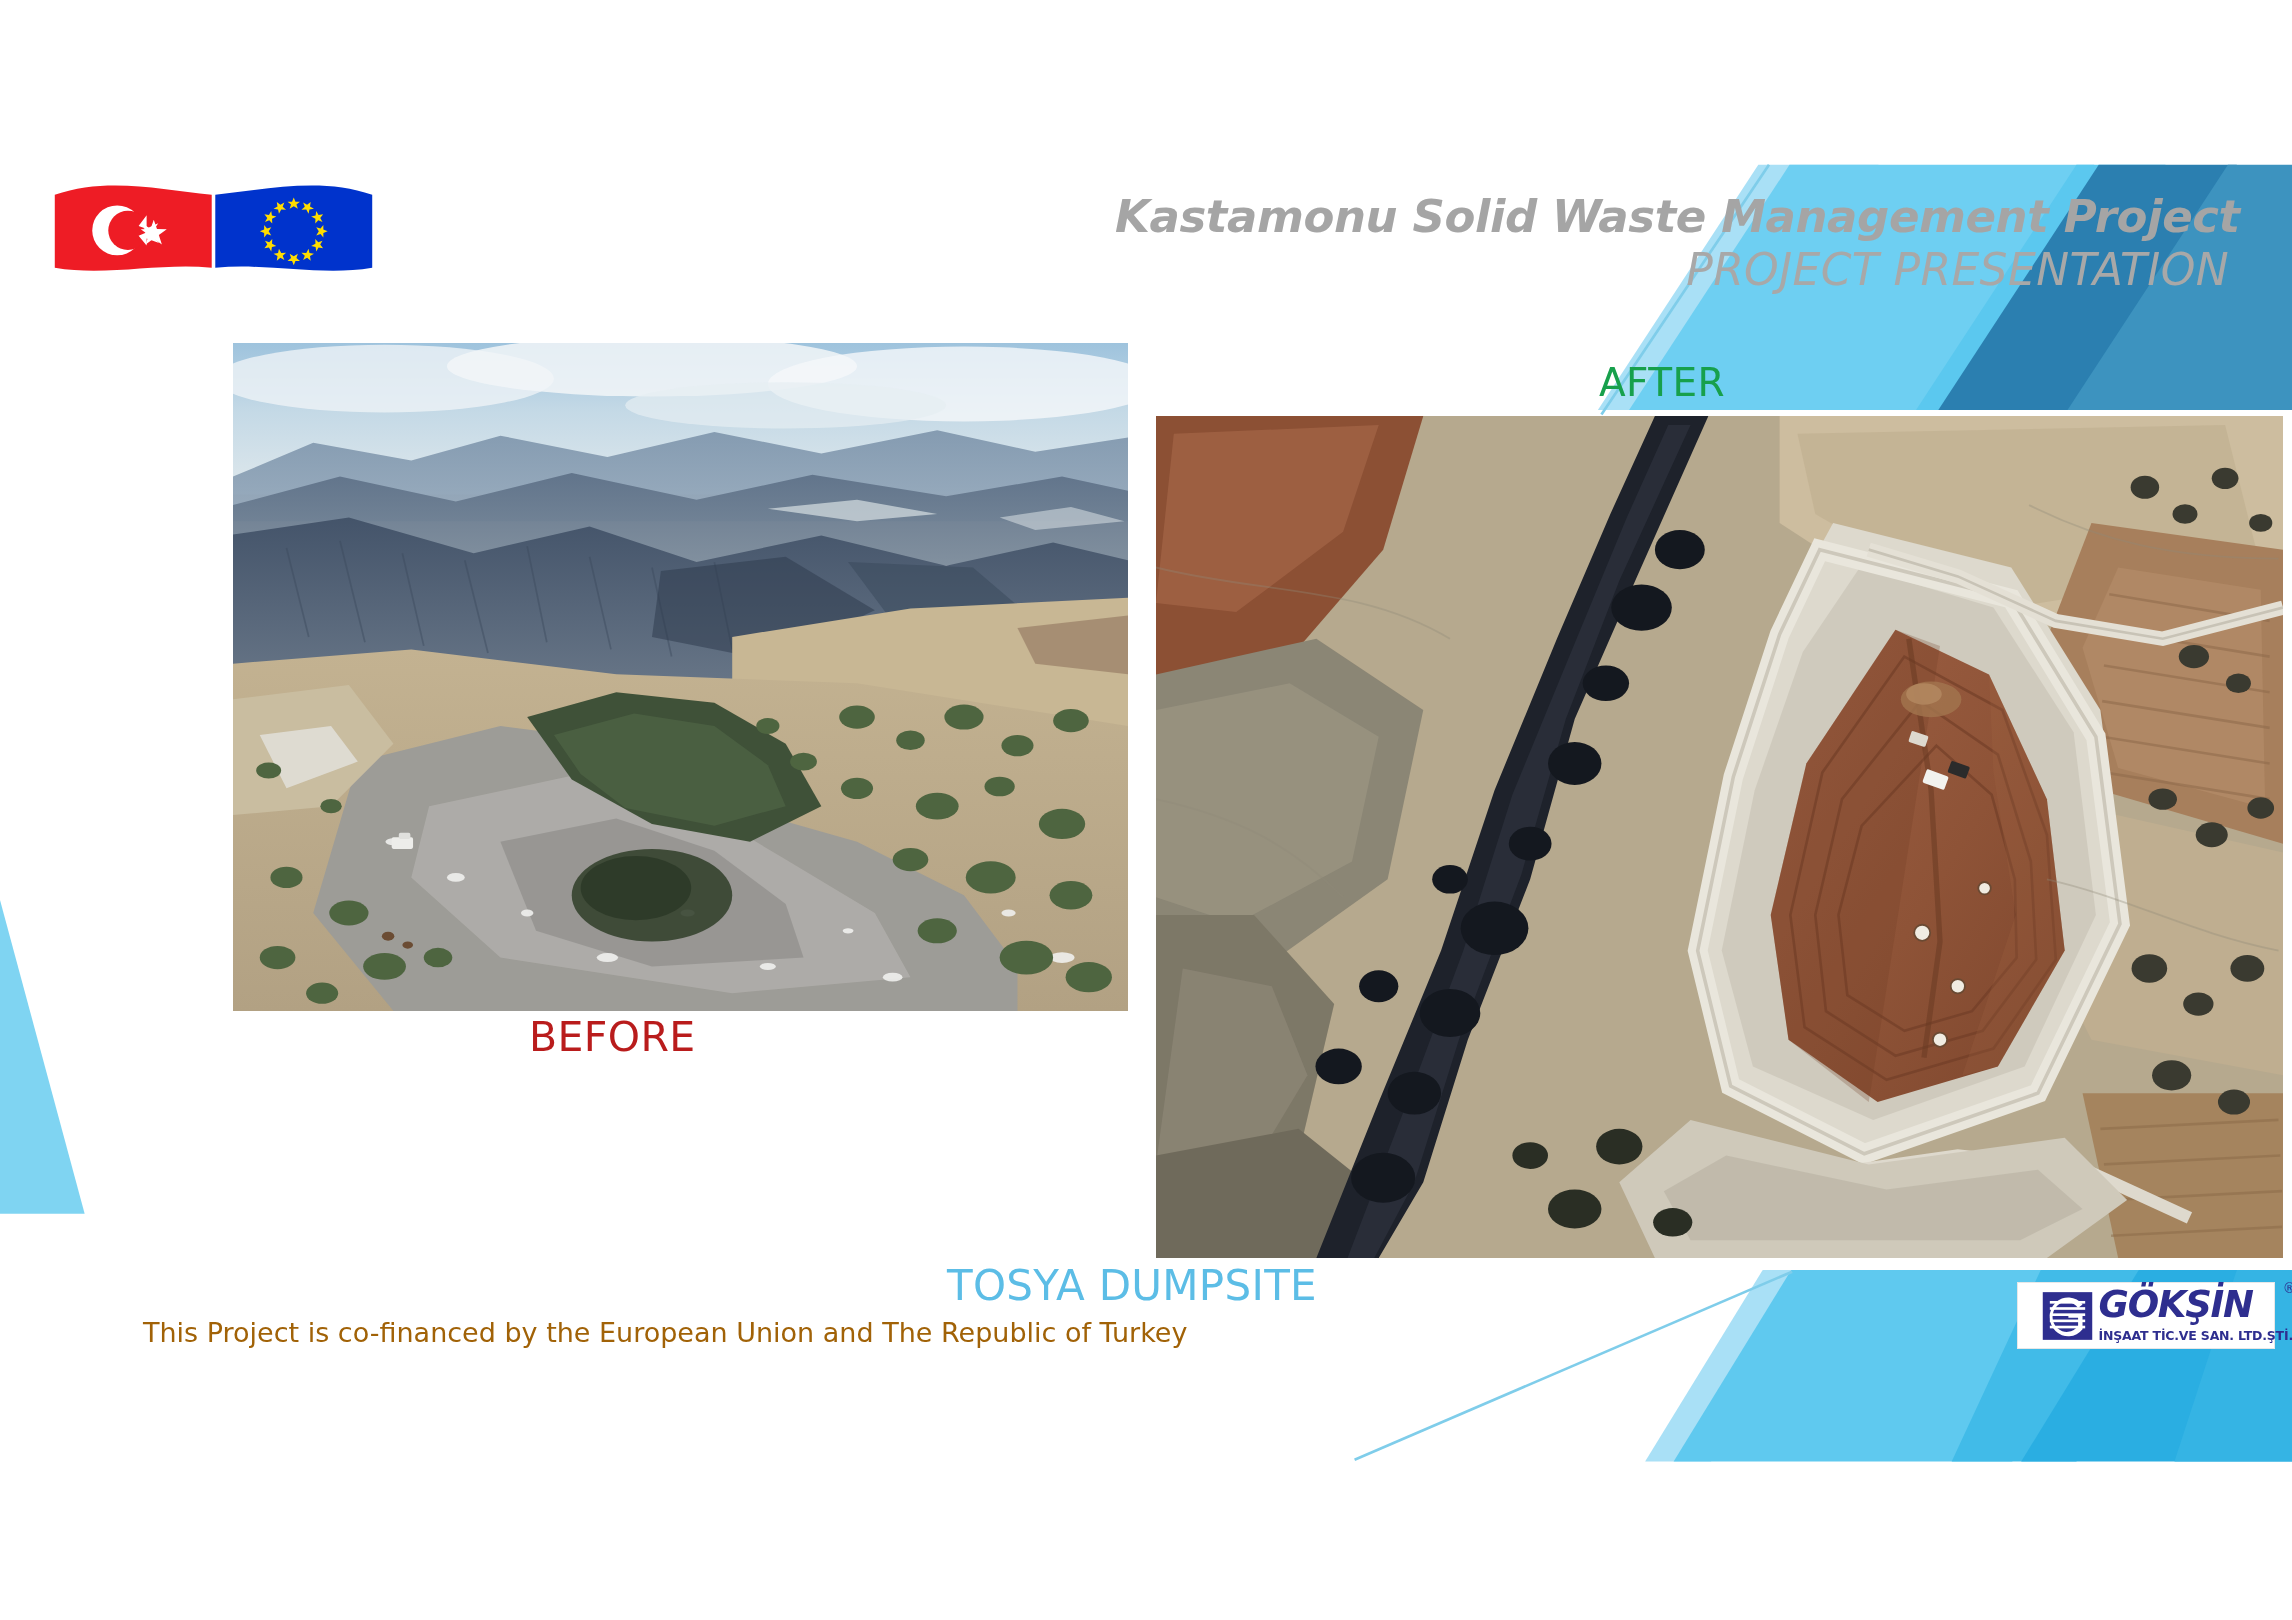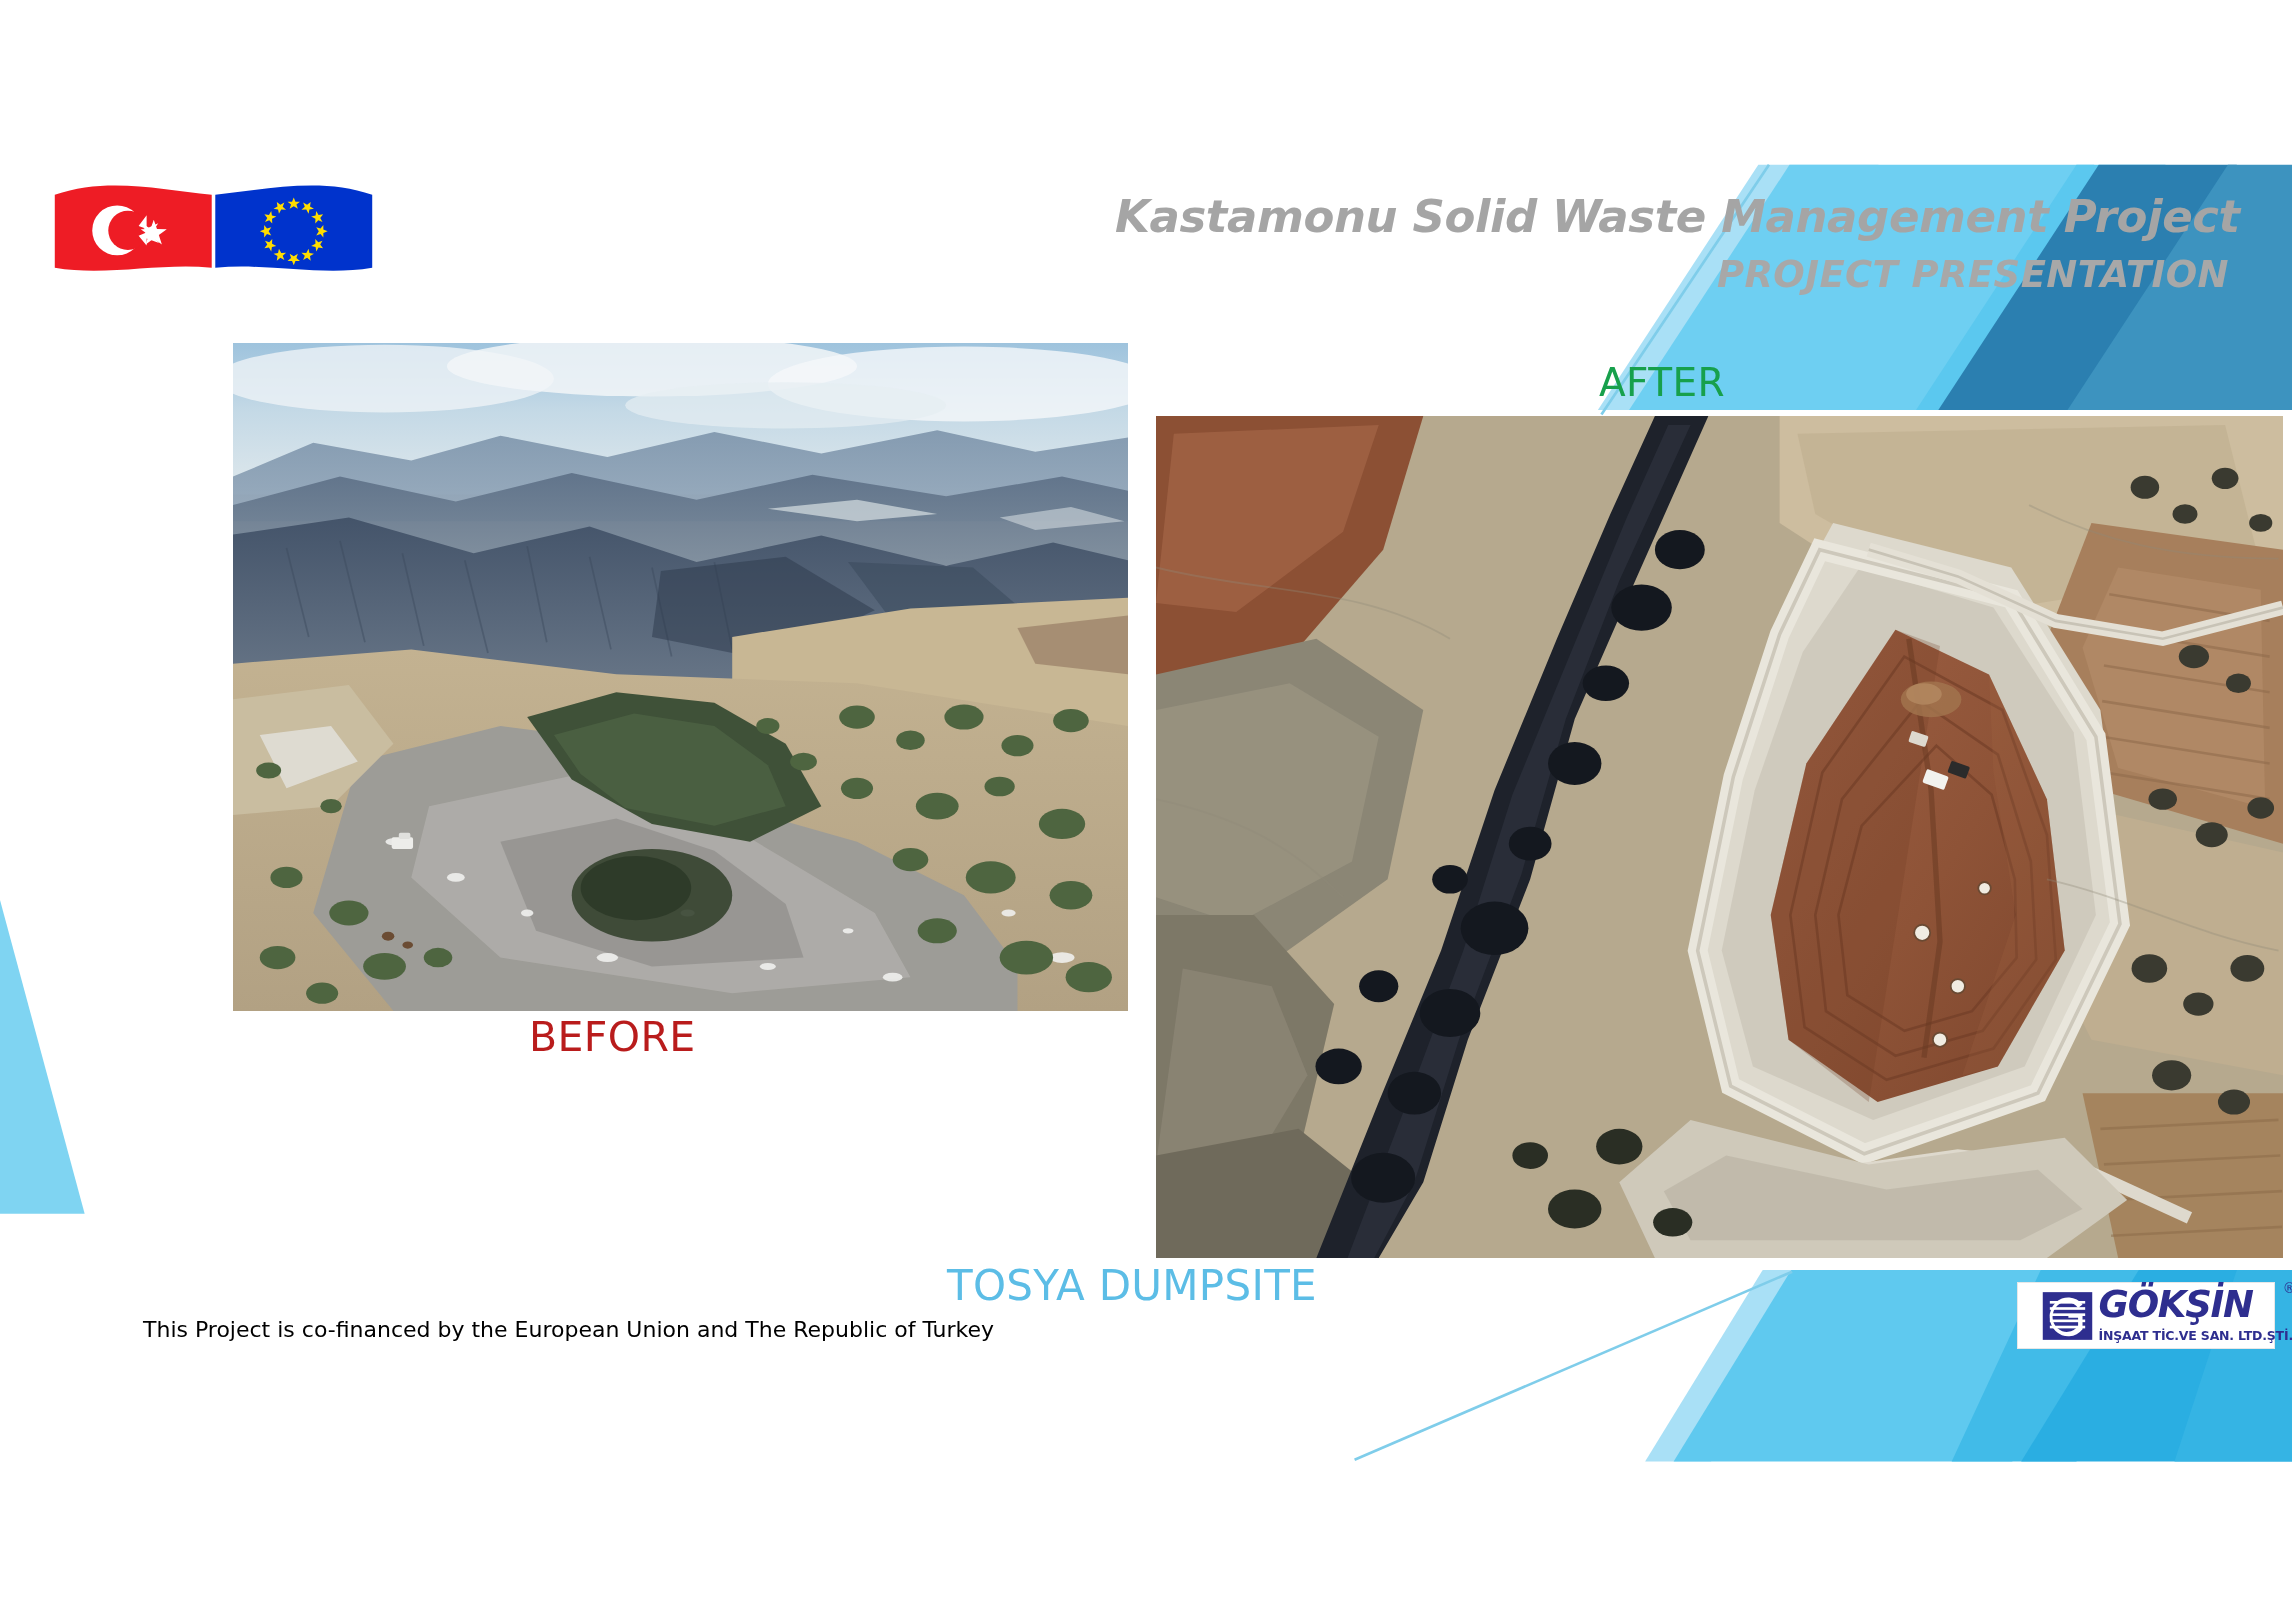--- a/index.html
+++ b/index.html
@@ -56,26 +56,26 @@
     font-weight: 700;
     font-size: 45px;
     line-height: 1.02;
     color: #a5a5a5;
     letter-spacing: -0.4px;
     white-space: nowrap;
   }
   .title-sub {
     font-family: "DejaVu Sans", sans-serif;
     font-style: italic;
-    font-weight: 700;
-    font-size: 37px;
+    font-weight: 400;
+    font-size: 44px;
     line-height: 1.05;
     color: #a8a8a8;
     letter-spacing: 0.4px;
-    margin-top: 16px;
+    margin-top: 7px;
     white-space: nowrap;
   }
 
   
   .photo {
     position: absolute;
     overflow: hidden;
     background: #cfcfcf;
   }
   .photo svg { display: block; width: 100%; height: 100%; }
@@ -124,22 +124,22 @@
     color: #5cbde6;
     letter-spacing: 0.3px;
   }
 
   
   #footer-note {
     position: absolute;
     left: 143px;
     top: 1317px;
     font-family: "DejaVu Sans", sans-serif;
-    font-size: 22px;
-    color: #000000;
+    font-size: 27px;
+    color: #a16207;
     white-space: nowrap;
     z-index: 8;
   }
 
   
   #company-logo {
     position: absolute;
     left: 2017px;
     top: 1282px;
     width: 258px;

